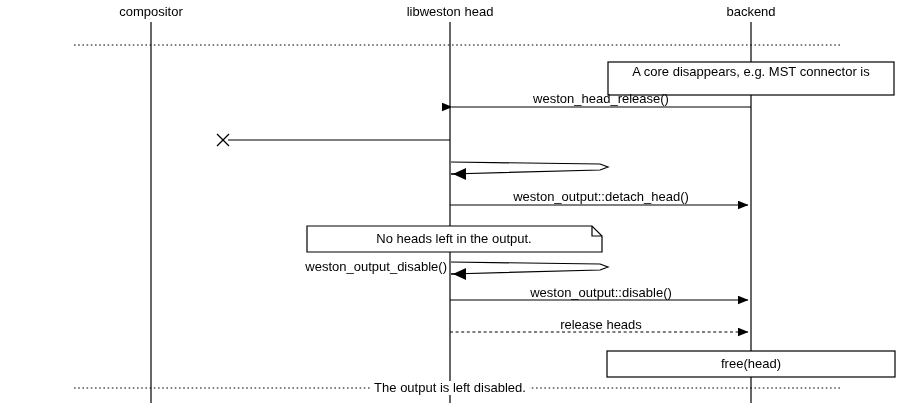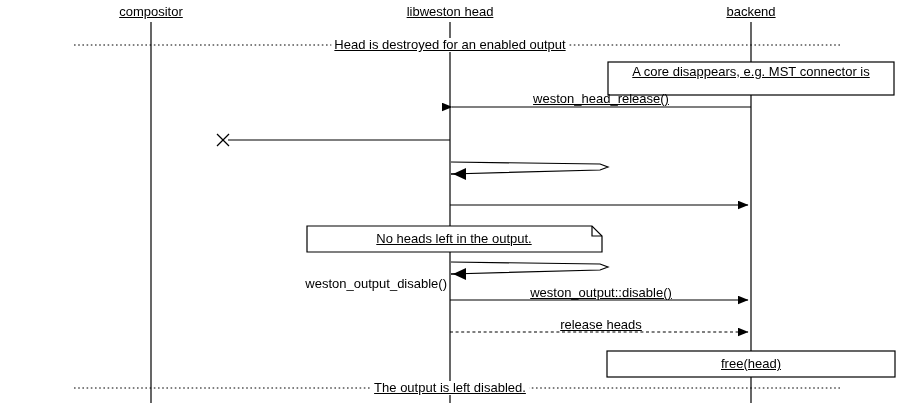--- a/index.html
+++ b/index.html
@@ -26,21 +26,20 @@
     position: absolute;
     font-family: "Liberation Sans", sans-serif;
     font-size: 13px;
     color: #000000;
     white-space: nowrap;
     line-height: 14px;
   }
   .txt.center {
     transform: translateX(-50%);
     text-align: center;
-    text-decoration: underline;
   }
   .txt.right {
     transform: translateX(-100%);
     text-align: right;
   }
   .actor-label {
     font-size: 13px;
   }
   .msg-label {
     font-size: 13px;
@@ -127,25 +126,25 @@
     </g>
     <g>
       <rect x="607" y="351" width="288" height="26" fill="#ffffff" stroke="#000000" stroke-width="1.2"></rect>
     </g>
   </svg>
 
   <div class="txt center actor-label" style="left:151px; top:5px;">compositor</div>
   <div class="txt center actor-label" style="left:450px; top:5px;">libweston head</div>
   <div class="txt center actor-label" style="left:751px; top:5px;">backend</div>
 
-  <div class="txt center sep-label" style="left:450px; top:38px;">Head is destroyed for an enabled output</div>
   <div class="txt center sep-label" style="left:450px; top:381px;">The output is left disabled.</div>
 
   <div class="txt center note-text" style="left:751px; top:65px; width:280px;">A core disappears, e.g. MST connector is</div>
   <div class="txt center note-text" style="left:454px; top:232px; width:285px;">No heads left in the output.</div>
   <div class="txt center note-text" style="left:751px; top:357px; width:282px;">free(head)</div>
 
   <div class="txt center msg-label" style="left:601px; top:92px;">weston_head_release()</div>
-  <div class="txt right msg-label" style="left:447px; top:260px;margin-top:17px;">weston_output_disable()</div>
+  <div class="txt center msg-label" style="left:601px; top:190px;">weston_output::detach_head()</div>
+  <div class="txt right msg-label" style="left:447px; top:260px;">weston_output_disable()</div>
   <div class="txt center msg-label" style="left:601px; top:286px;">weston_output::disable()</div>
   <div class="txt center msg-label" style="left:601px; top:318px;">release heads</div>
 
 </div>
 
 </body></html>

